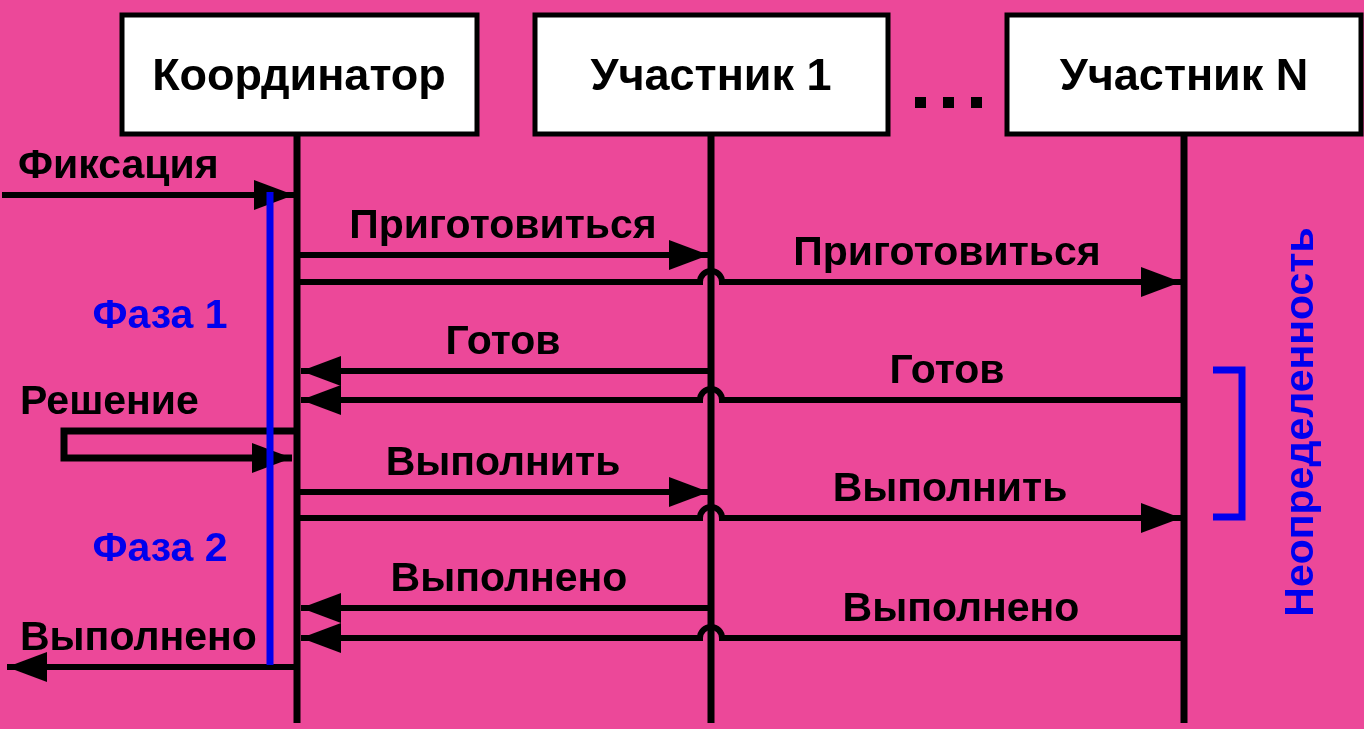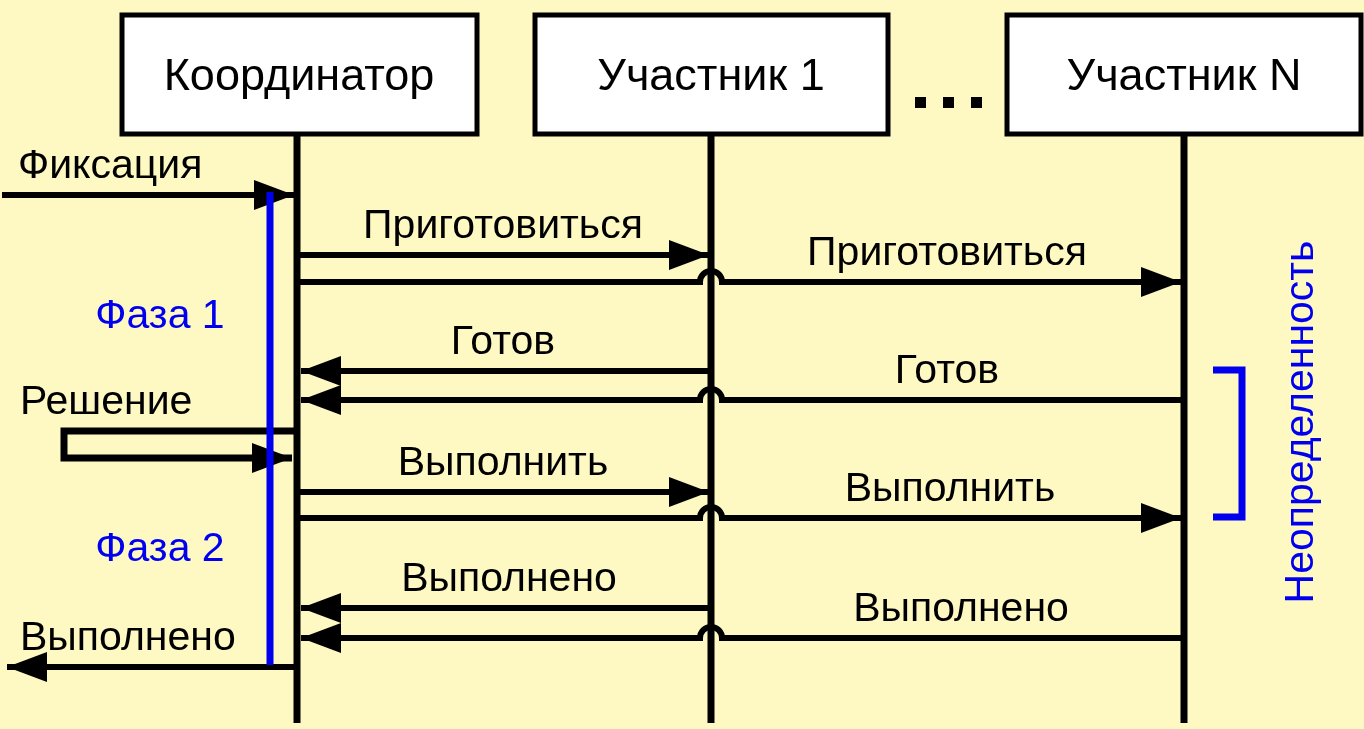--- a/index.html
+++ b/index.html
@@ -1,16 +1,16 @@
 <!DOCTYPE html>
 <html><head>
 <meta charset="utf-8">
 <style>
   html,body{margin:0;padding:0;background:#ffffff;}
-  .canvas{position:relative;width:1364px;height:729px;background:#fef9c3;overflow:hidden;}
+  .canvas{position:relative;width:1364px;height:729px;background:#ec4899;overflow:hidden;font-weight:bold;}
   svg{display:block;}
   svg text{font-family:"Liberation Sans","DejaVu Sans",sans-serif;fill:#000000;}
   .actor-title{font-size:45px;}
   .msg-label{font-size:41px;}
   .blue-label{font-size:41px;fill:#0000EE;}
   .blackline{stroke:#000000;fill:none;}
   .blueline{stroke:#0000EE;fill:none;}
 </style>
 </head>
 <body>

